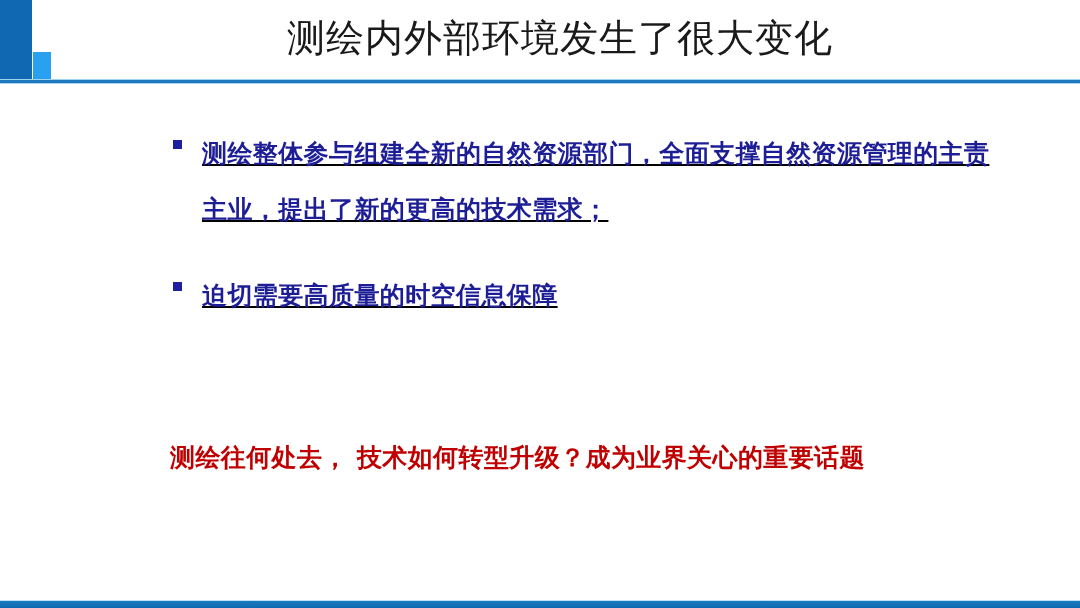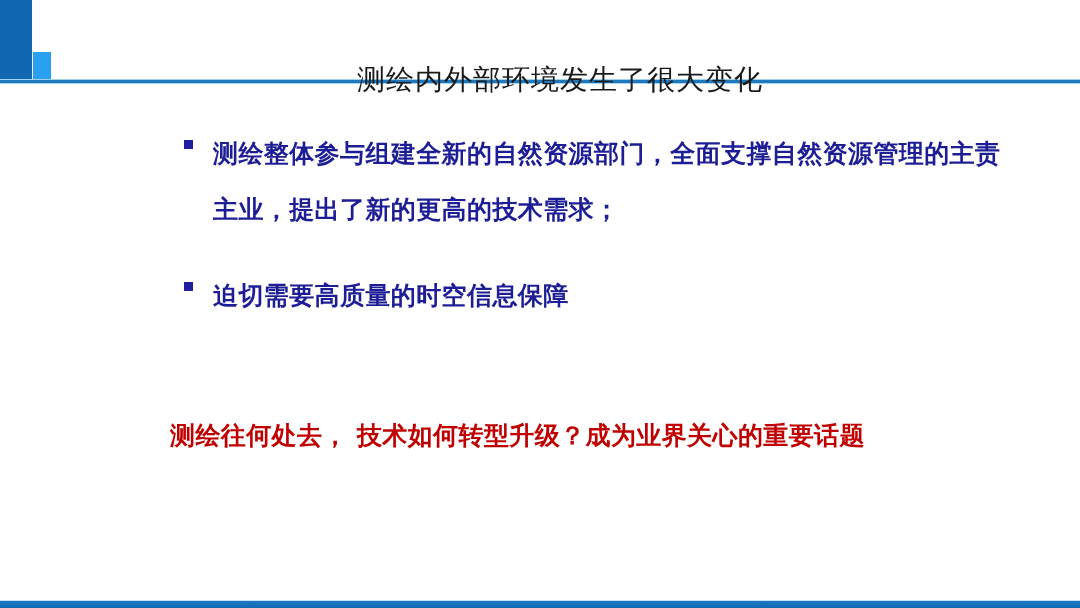--- a/index.html
+++ b/index.html
@@ -50,36 +50,36 @@
         #6fb9e6 74%, #cfe8f8 100%);
   }
 
   
   .slide-title {
     position: absolute;
     left: 60px;
     top: 16px;
     width: 1000px;
     text-align: center;
-    font-size: 28px;
+    font-size: 38px;
     line-height: 44px;
     color: #1a1a1a;
     font-weight: 400;
     letter-spacing: 1px;
     font-family: "DejaVu Sans", "Liberation Sans", sans-serif;
     white-space: nowrap;
-    margin-top: 42px;
   }
 
   
   .body-area {
     position: absolute;
-    left: 184px;
+    left: 173px;
     top: 126px;
     width: 820px;
+    text-decoration: underline;
   }
 
   .bullet-row {
     display: flex;
     align-items: flex-start;
     margin-bottom: 30px;
   }
   .bullet-row.last { margin-bottom: 0; }
 
   .bullet-marker {
@@ -98,21 +98,21 @@
     font-weight: bold;
     color: #1d1d96;
     letter-spacing: 0.4px;
     font-family: "DejaVu Sans", "Liberation Sans", sans-serif;
   }
 
   
   .emphasis-line {
     position: absolute;
     left: 170px;
-    top: 418px;
+    top: 440px;
     width: 860px;
     font-size: 25px;
     line-height: 36px;
     font-weight: bold;
     color: #c00000;
     letter-spacing: 0.4px;
     font-family: "DejaVu Sans", "Liberation Sans", sans-serif;
     white-space: pre;
   }
 

